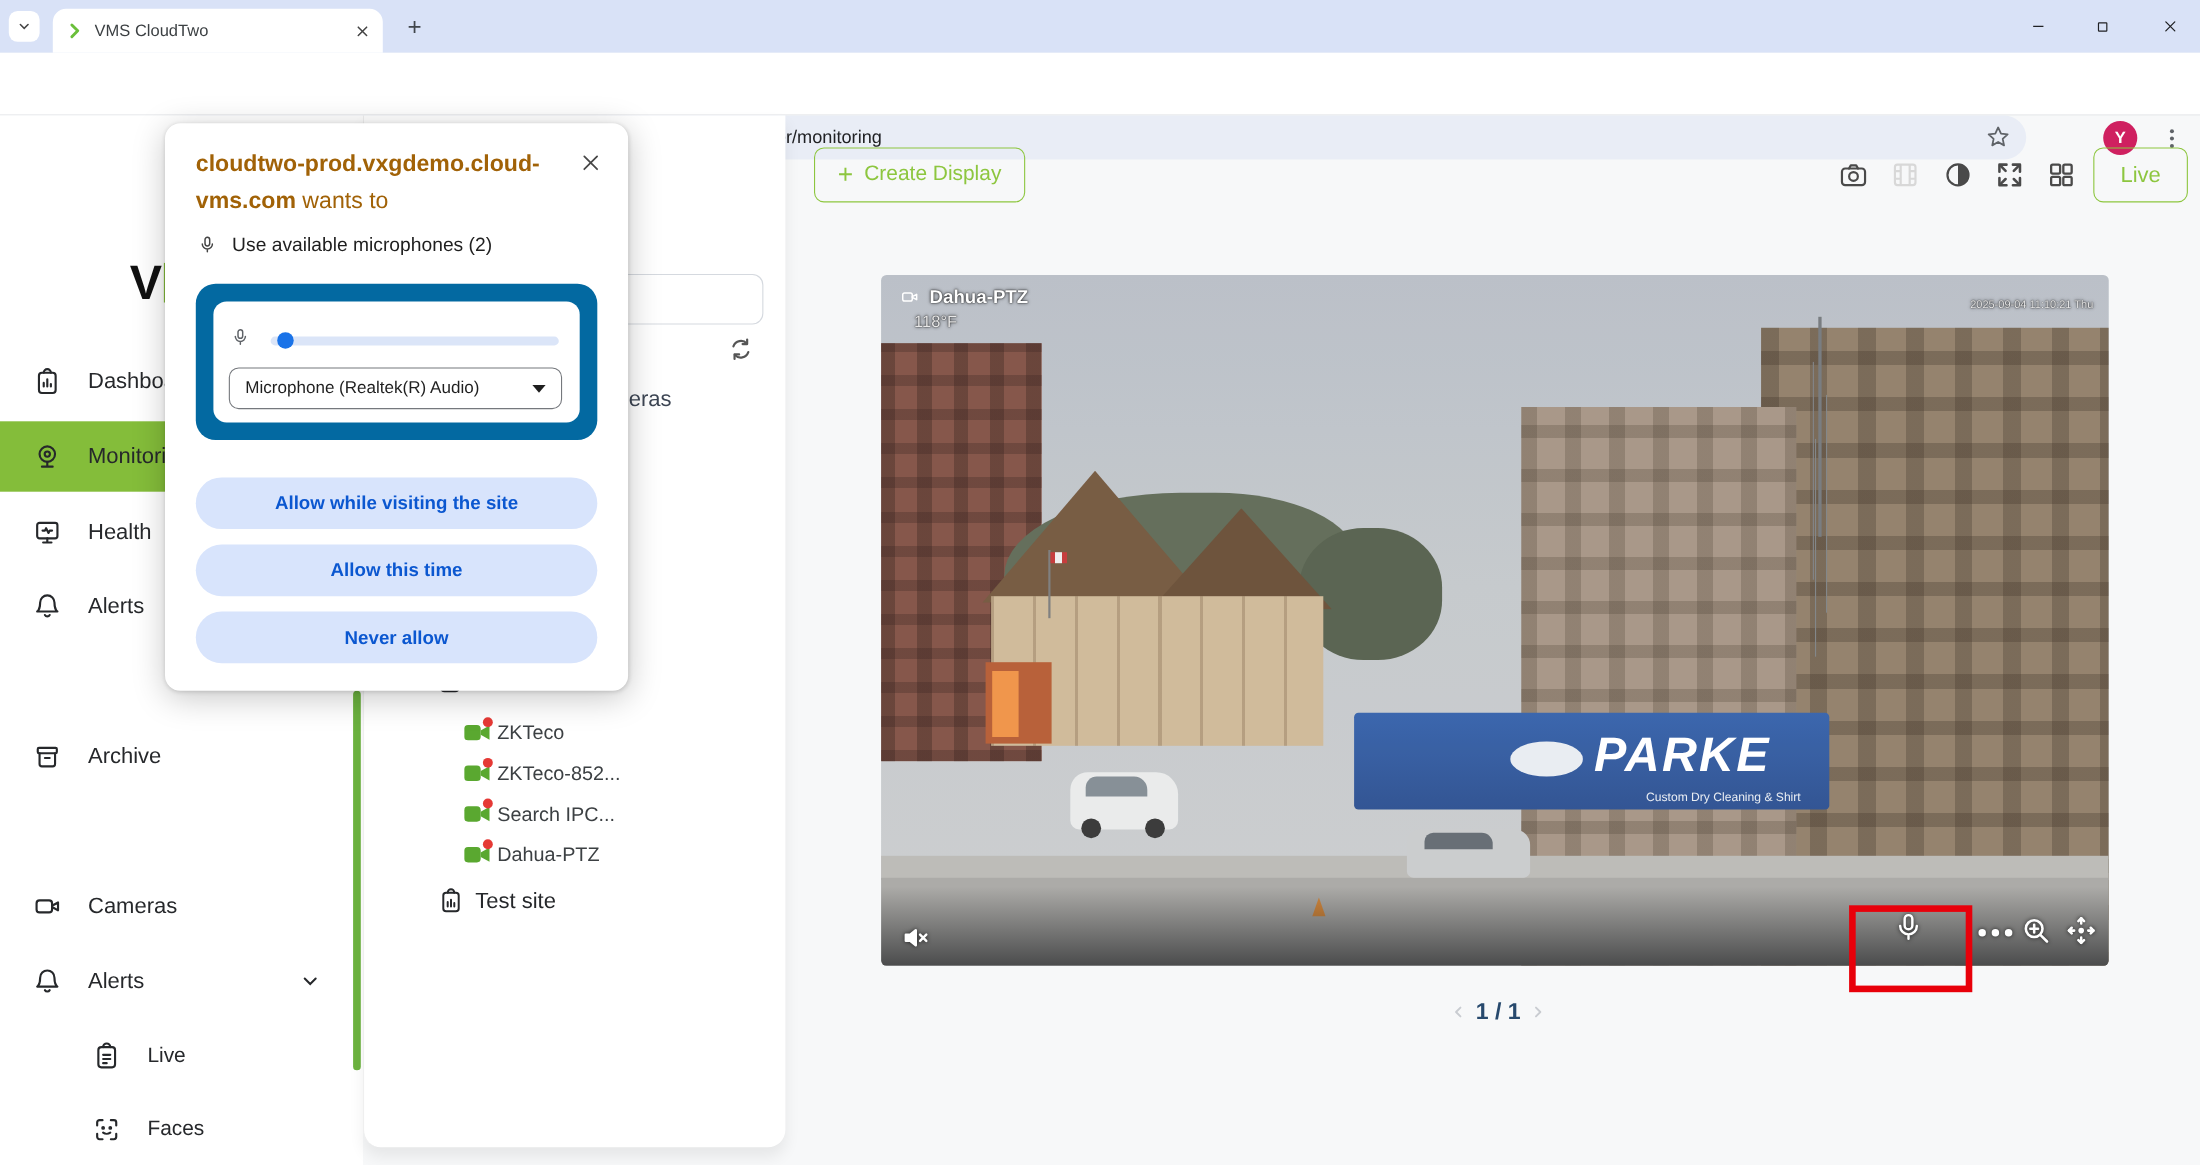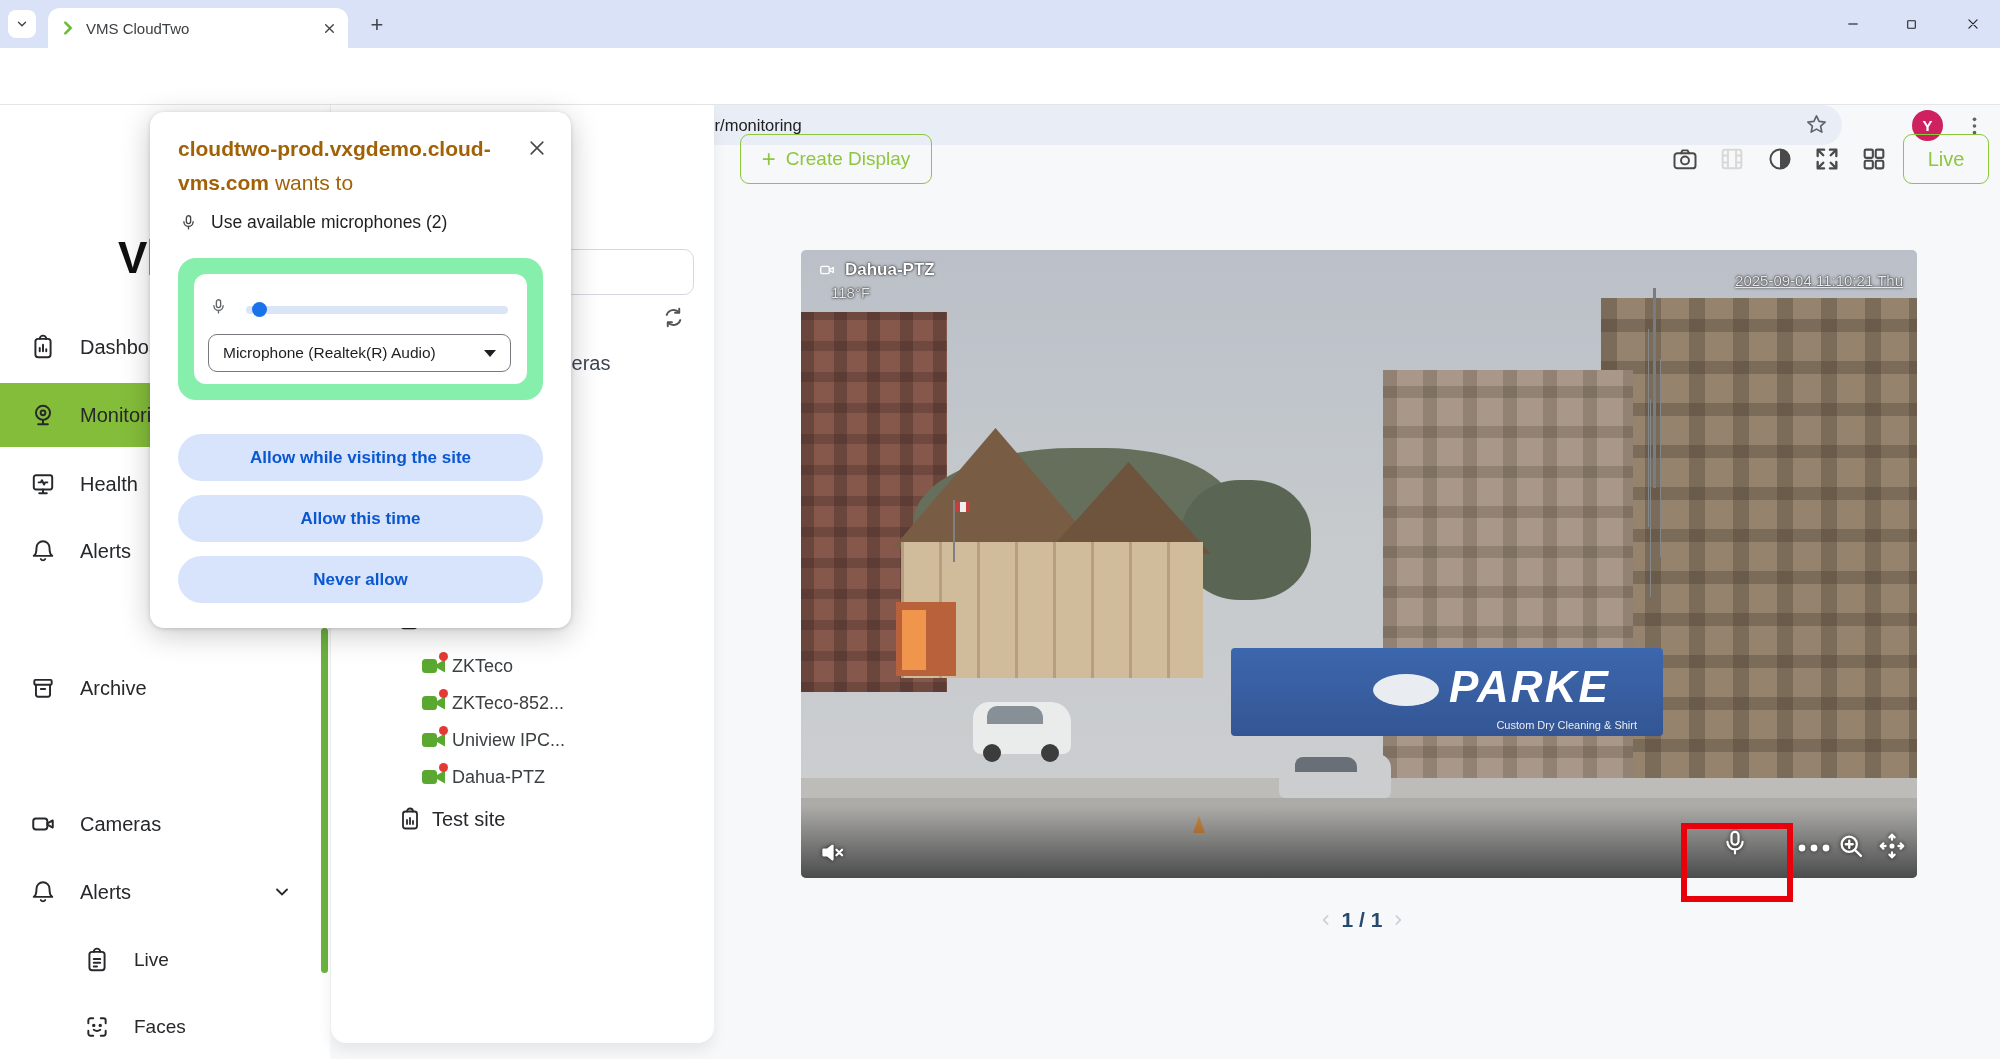--- a/index.html
+++ b/index.html
@@ -63,21 +63,21 @@
   .pager .pg { font-size:21px; font-weight:bold; color:#27496d; }
   .pager .chv { color:#c9ccd1; }
 
   
   .popup { position:absolute; left:150px; top:112px; width:421px; height:516px; background:#fff; border-radius:14px; box-shadow:0 6px 30px rgba(0,0,0,.22), 0 1px 4px rgba(0,0,0,.15); z-index:50; }
   .popup-title { position:absolute; left:28px; top:20px; width:330px; font-size:21px; line-height:34px; color:#a16207; font-weight:bold; }
   .popup-title .normal { font-weight:normal; }
   .popup-close { position:absolute; right:22px; top:26px; width:22px; height:22px; color:#474747; }
   .req-row { position:absolute; left:30px; top:100px; display:flex; align-items:center; gap:14px; color:#1f1f1f; font-size:17.5px; }
   .req-row .ic { color:#444; }
-  .mic-card { position:absolute; left:28px; top:146px; width:365px; height:142px; background:#86efac; border-radius:18px;padding-left:32px; }
+  .mic-card { position:absolute; left:28px; top:146px; width:365px; height:142px; background:#0369a1; border-radius:18px;padding-left:32px; }
   .mic-inner { position:absolute; left:16px; top:16px; width:333px; height:110px; background:#fff; border-radius:12px; }
   .slider-track { position:absolute; left:52px; top:32px; width:262px; height:8px; border-radius:4px; background:#dbe5f8; }
   .slider-dot { position:absolute; left:6px; top:-4px; width:15px; height:15px; border-radius:50%; background:#1a73e8; }
   .dev-select { position:absolute; left:14px; top:60px; width:303px; height:38px; border:1px solid #75787d; border-radius:9px; display:flex; align-items:center; padding:0 14px; font-size:15.5px; color:#1f1f1f; justify-content:space-between; }
   .caret { width:0; height:0; border-left:6px solid transparent; border-right:6px solid transparent; border-top:7px solid #1f1f1f; }
   .pbtn { position:absolute; left:28px; width:365px; height:47px; border-radius:24px; background:#d8e4fc; color:#0b57d0; font-size:17px; font-weight:bold; display:flex; align-items:center; justify-content:center; }
 </style>
 </head>
 <body>
 
@@ -317,21 +317,21 @@
       <span>ZKTeco-852...</span>
     </div>
     <div class="cam-row" style="top:620px">
       <span class="camico">
           <svg width="24" height="20" viewBox="0 0 24 20">
             <rect x="0" y="3" width="15" height="14" rx="3.5" fill="#5aa830"></rect>
             <path d="M15 8l8-4.5v13L15 12z" fill="#5aa830"></path>
           </svg>
           <span class="dot"></span>
         </span>
-      <span>Uniview IPC...</span>
+      <span>Search IPC...</span>
     </div>
     <div class="cam-row" style="top:657px">
       <span class="camico">
           <svg width="24" height="20" viewBox="0 0 24 20">
             <rect x="0" y="3" width="15" height="14" rx="3.5" fill="#5aa830"></rect>
             <path d="M15 8l8-4.5v13L15 12z" fill="#5aa830"></path>
           </svg>
           <span class="dot"></span>
         </span>
       <span>Dahua-PTZ</span>
@@ -428,21 +428,21 @@
     <div class="osd" style="left:16px; top:10px; display:flex; align-items:center; gap:8px; font-size:17px; font-weight:bold;">
       <span>
           <svg width="20" height="16" viewBox="0 0 24 24" fill="none" stroke="#fff" stroke-width="2" stroke-linecap="round" stroke-linejoin="round">
             <rect x="2.5" y="6.5" width="13" height="11" rx="2.5"></rect>
             <path d="M15.5 11.5l6-3.2v7.4l-6-3.2z"></path>
           </svg>
         </span>
       <span>Dahua-PTZ</span>
     </div>
     <div class="osd" style="left:30px; top:34px; font-size:15px; color:#e8e8e8;">118°F</div>
-    <div class="osd" style="right:14px; top:22px; font-size:15px; color:#e8e8e8;text-decoration:underline;">2025-09-04 11:10:21 Thu</div>
+    <div class="osd" style="right:14px; top:22px; font-size:10px; color:#e8e8e8;">2025-09-04 11:10:21 Thu</div>
 
     <div class="ctl" style="left:18px; bottom:12px;">
         <svg width="27" height="27" viewBox="0 0 24 24" fill="none" stroke="#fff" stroke-width="2" stroke-linecap="round" stroke-linejoin="round">
           <path d="M4 9.5v5h3.5L12 18V6L7.5 9.5H4z" fill="#fff"></path>
           <path d="M15.5 9.5l5 5M20.5 9.5l-5 5"></path>
         </svg>
       </div>
     <div class="ctl" style="left:920px; bottom:20px;">
         <svg width="28" height="30" viewBox="0 0 24 24" fill="none" stroke="#fff" stroke-width="1.9" stroke-linecap="round">
           <rect x="9" y="2.5" width="6" height="11" rx="3"></rect>

